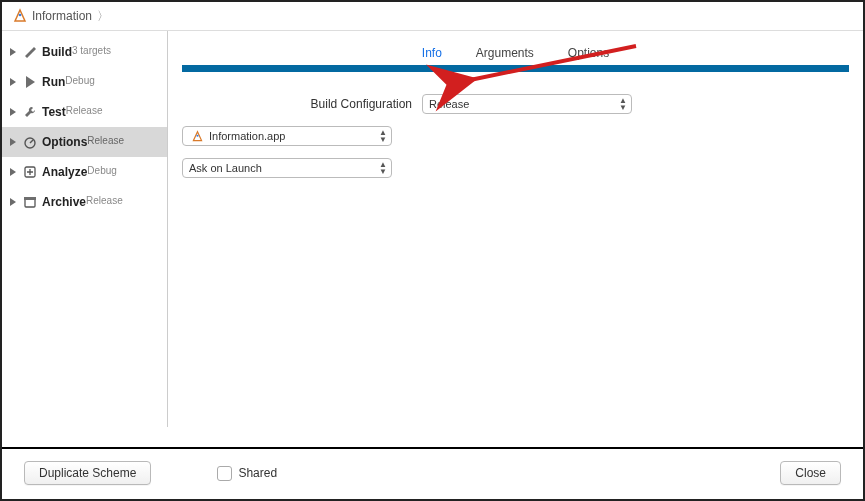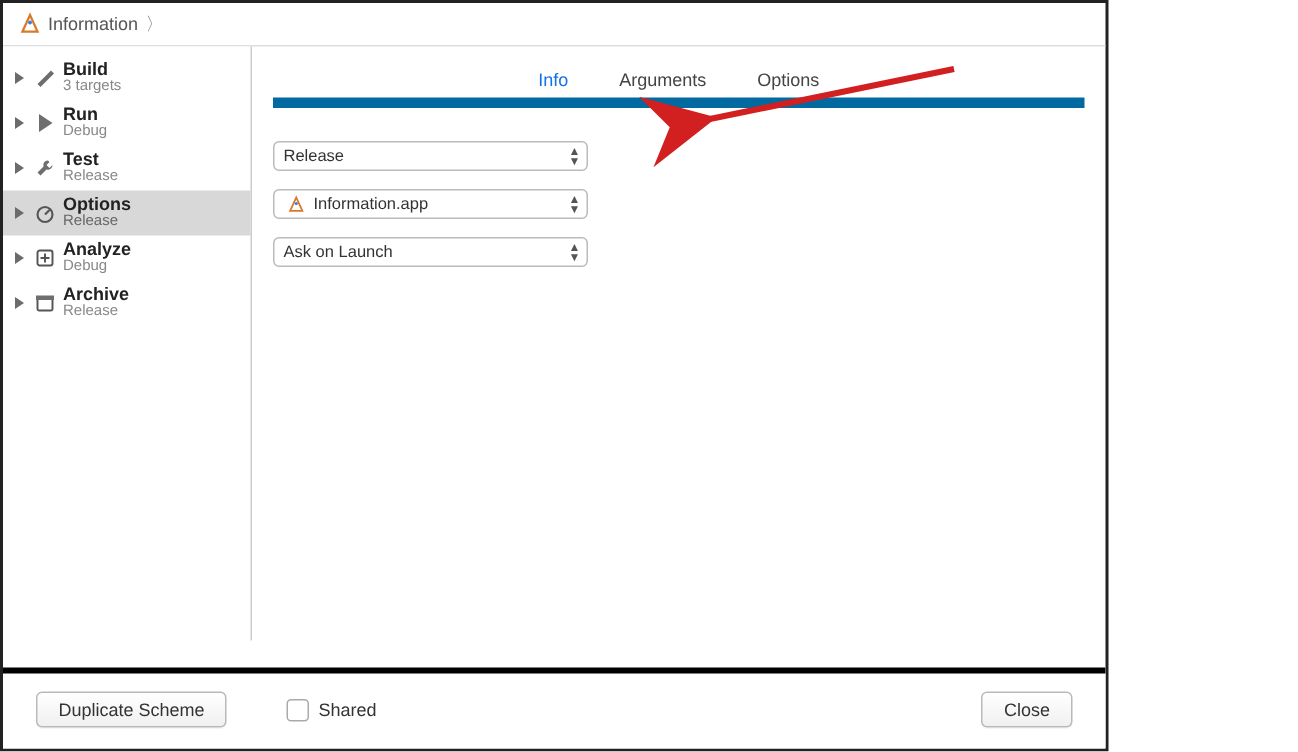--- a/index.html
+++ b/index.html
@@ -1,45 +1,45 @@
 <!DOCTYPE html>
 <html><head>
 <meta charset="utf-8">
 <style>
   html,body{margin:0;padding:0;font-family:-apple-system,"Helvetica Neue",Arial,sans-serif;font-size:12px;color:#333;background:#fff}
-  .frame{width:739px;height:501px;box-sizing:border-box;border:2px solid #222;position:relative;background:#fff}
+  .frame{width:865px;height:501px;box-sizing:border-box;border:2px solid #222;position:relative;background:#fff}
   .header{height:28px;display:flex;align-items:center;padding:0 10px;font-size:12px;color:#555}
   .bc-item{display:flex;align-items:center;gap:4px}
   .bc-sep{margin:0 5px;color:#888}
   .hline{border-top:1px solid #ddd}
   .body{display:flex;height:396px}
   .sidebar{width:166px;border-right:1px solid #ccc;background:#fff;padding-top:6px;box-sizing:border-box}
   .scheme{display:flex;align-items:center;padding:3px 6px 3px 8px;gap:4px;height:30px;box-sizing:border-box;cursor:default}
   .scheme.selected{background:#d8d8d8}
   .disclosure{width:0;height:0;border-top:4px solid transparent;border-bottom:4px solid transparent;border-left:6px solid #6b6b6b;margin-right:2px}
   .scheme-icon{width:16px;height:16px;flex:0 0 16px;display:flex;align-items:center;justify-content:center}
-  .scheme-text{display:flex;flex-direction:column;line-height:1.05}
+  .scheme-text{display:flex;line-height:1.05}
   .scheme-title{font-size:12px;font-weight:600;color:#222}
   .scheme-sub{font-size:10px;color:#888}
   .scheme.selected .scheme-sub{color:#666}
   .main{flex:1;padding:10px 14px 0 14px;position:relative}
   .tabs{display:flex;justify-content:center;gap:18px;height:24px;align-items:center;border-bottom:7px solid #0369a1;font-size:12px}
   .tab{padding:4px 8px;color:#444;cursor:default}
   .tab.active{color:#1670e6}
   .form{margin-top:16px}
   .row{display:flex;align-items:center;height:32px}
   .label{width:230px;text-align:right;padding-right:10px;color:#333;font-size:12px}
   .control{width:210px}
   .select{width:100%;height:20px;border:1px solid #bbb;border-radius:4px;background:#fff;font-size:11px;padding:0 18px 0 6px;display:flex;align-items:center;position:relative;box-sizing:border-box}
   .select .updown{position:absolute;right:4px;top:2px;font-size:8px;line-height:7px;color:#555;display:flex;flex-direction:column}
   .exec-content{display:flex;align-items:flex-start;gap:4px}
   .arrow-layer{position:absolute;left:0;top:0;pointer-events:none}
-  .footer{position:absolute;left:0;right:0;bottom:0;padding:12px 22px 14px 22px;display:flex;align-items:center;border-top:4px solid #000000;background:#fff}
+  .footer{position:absolute;left:0;right:0;bottom:0;padding:12px 22px 14px 22px;display:flex;align-items:center;border-top:2px solid #000000;background:#fff}
   .btn{height:22px;border:1px solid #b9b9b9;border-radius:4px;background:linear-gradient(#ffffff,#f0f0f0);padding:0 14px;font-size:12px;color:#333;display:flex;align-items:center;box-shadow:0 1px 0 rgba(0,0,0,.04)}
-  .chk{display:flex;align-items:flex-start;gap:6px;font-size:12px;color:#333}
+  .chk{display:flex;align-items:flex-start;gap:6px;margin-left:26px;font-size:12px;color:#333}
   .chk-box{width:13px;height:13px;border:1px solid #aaa;border-radius:3px;background:#fff}
   .spacer{flex:1}
   .watermark{position:absolute;right:6px;bottom:-2px;font-size:11px;color:#c7c7c7;transform:translateY(18px)}
   svg.ic{width:16px;height:16px}
 </style>
 </head>
 <body>
 <div class="frame">
 
   <div class="header">
@@ -138,20 +138,21 @@
 
     <div class="main">
       <div class="tabs">
         <div class="tab active">Info</div>
         <div class="tab">Arguments</div>
         <div class="tab">Options</div>
       </div>
 
       <div class="form">
         <div class="row">
+          <div class="label">Build Configuration</div>
           <div class="control">
             <div class="select">
               <span>Release</span>
               <span class="updown">
                   <span>▲</span>
                   <span>▼</span>
                 </span>
             </div>
           </div>
         </div>

